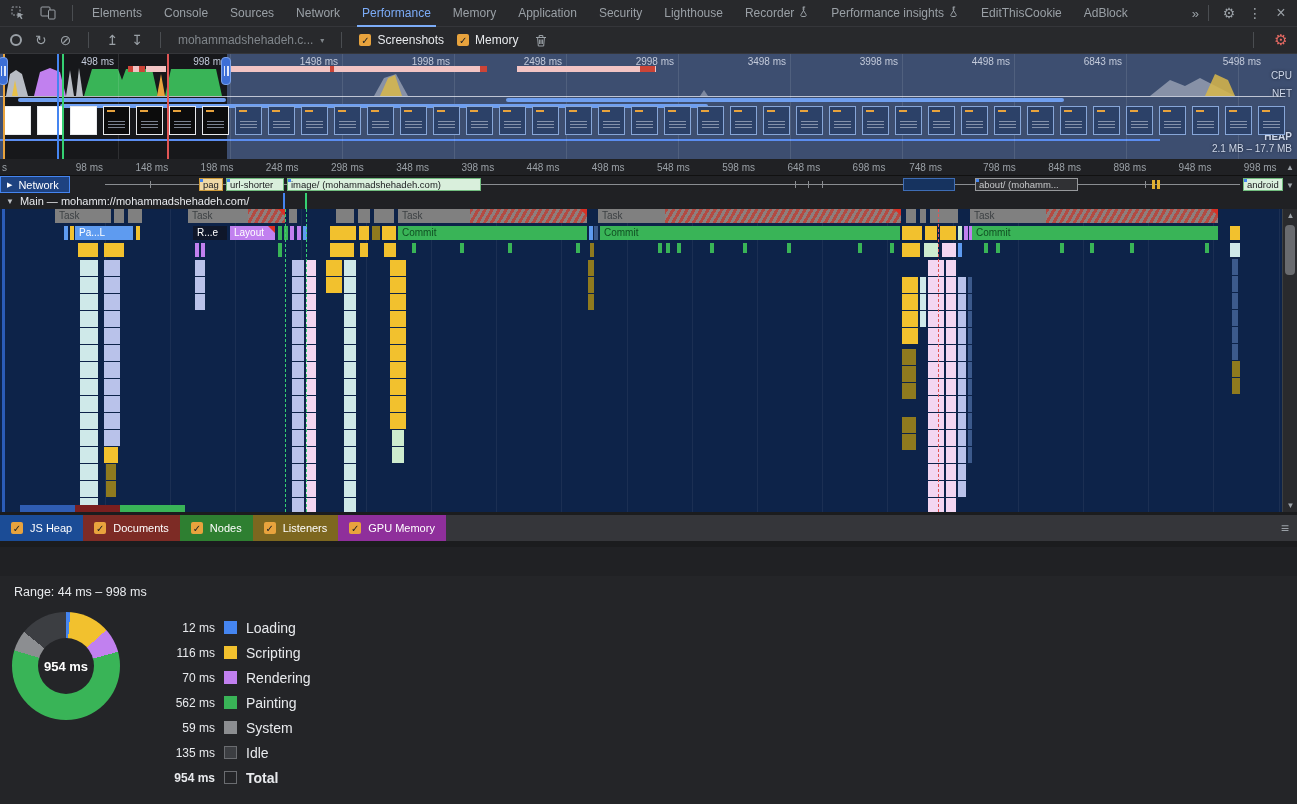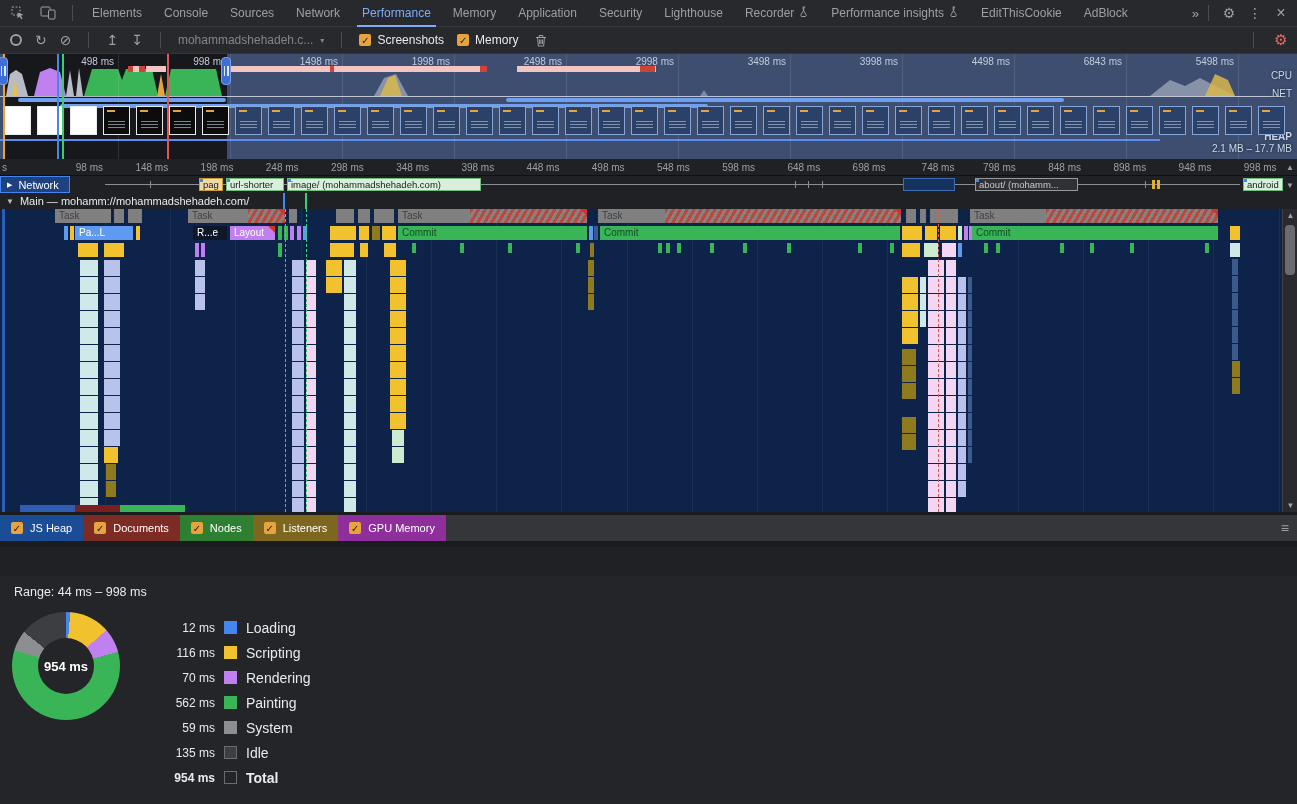--- a/index.html
+++ b/index.html
@@ -246,21 +246,21 @@
       <div class="ov-label" style="left: 56px; width: 58px;">498 ms</div>
       <div class="ov-label" style="left: 168px; width: 58px;">998 ms</div>
       <div class="ov-label" style="left: 280px; width: 58px;">1498 ms</div>
       <div class="ov-label" style="left: 392px; width: 58px;">1998 ms</div>
       <div class="ov-label" style="left: 504px; width: 58px;">2498 ms</div>
       <div class="ov-label" style="left: 616px; width: 58px;">2998 ms</div>
       <div class="ov-label" style="left: 728px; width: 58px;">3498 ms</div>
       <div class="ov-label" style="left: 840px; width: 58px;">3998 ms</div>
       <div class="ov-label" style="left: 952px; width: 58px;">4498 ms</div>
       <div class="ov-label" style="left: 1064px; width: 58px;">6843 ms</div>
-      <div class="ov-label" style="left: 1176px; width: 58px;">5498 ms</div>
+      <div class="ov-label" style="left: 1203px; width: 58px;">5498 ms</div>
       <div class="ov-pink" style="left: 128px; width: 16px;"></div>
       <div class="ov-pink" style="left: 146px; width: 20px;"></div>
       <div class="ov-pink" style="left: 230px; width: 257px;"></div>
       <div class="ov-pink" style="left: 517px; width: 139px;"></div>
       <div class="ov-red" style="left: 128px; width: 5px;"></div>
       <div class="ov-red" style="left: 139px; width: 6px;"></div>
       <div class="ov-red" style="left: 330px; width: 4px;"></div>
       <div class="ov-red" style="left: 480px; width: 7px;"></div>
       <div class="ov-red" style="left: 640px; width: 15px;"></div>
       <div class="ov-net" style="left: 18px; width: 208px; top: 44px;"></div>
@@ -436,21 +436,21 @@
       <div class="r-label" style="left: 238.6px;">248 ms</div>
       <div class="r-label" style="left: 303.8px;">298 ms</div>
       <div class="r-label" style="left: 369px;">348 ms</div>
       <div class="r-label" style="left: 434.2px;">398 ms</div>
       <div class="r-label" style="left: 499.4px;">448 ms</div>
       <div class="r-label" style="left: 564.6px;">498 ms</div>
       <div class="r-label" style="left: 629.8px;">548 ms</div>
       <div class="r-label" style="left: 695px;">598 ms</div>
       <div class="r-label" style="left: 760.2px;">648 ms</div>
       <div class="r-label" style="left: 825.4px;">698 ms</div>
-      <div class="r-label" style="left: 908px; text-align: center;">748 ms</div>
+      <div class="r-label" style="left: 882px;">748 ms</div>
       <div class="r-label" style="left: 955.8px;">798 ms</div>
       <div class="r-label" style="left: 1021px;">848 ms</div>
       <div class="r-label" style="left: 1086.2px;">898 ms</div>
       <div class="r-label" style="left: 1151.4px;">948 ms</div>
       <div class="r-label" style="left: 1216.6px;">998 ms</div>
     </div>
 
   <div class="nettrack" id="nettrack">
     <div class="net-chip">
       <span style="font-size:7px;">▶</span>

